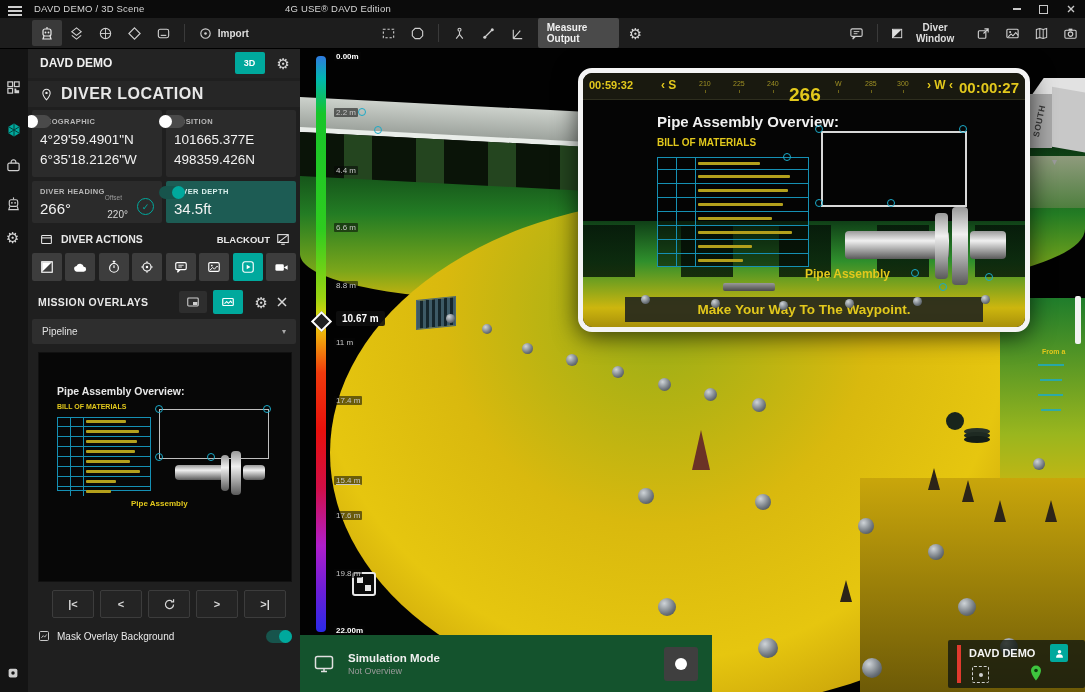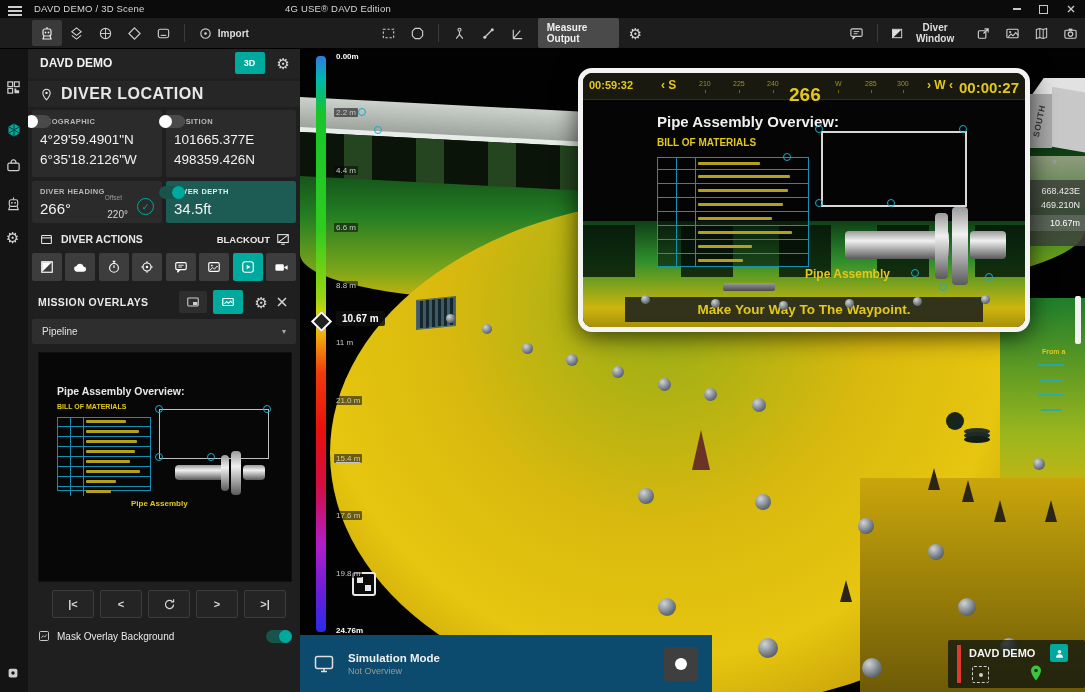--- a/index.html
+++ b/index.html
@@ -46,21 +46,21 @@
   .cnode{position:absolute;width:6px;height:6px;border:1px solid #1BAAC8;border-radius:50%;}
   
   .scene{left:300px;top:48px;width:785px;height:644px;background:#020202;overflow:hidden;z-index:10;}
   .sph{position:absolute;border-radius:50%;background:radial-gradient(circle at 35% 30%,#cfd4d8,#6e757c 60%,#3a4046);z-index:6;}
   .cone{position:absolute;width:0;height:0;border-left:6px solid transparent;border-right:6px solid transparent;border-bottom:22px solid #2c2418;z-index:6;}
   .dtick{position:absolute;left:34px;font-size:8px;color:#c6c6c6;background:rgba(8,8,8,.55);padding:0 2px;border-radius:1px;z-index:46;}
   .ctick{position:absolute;top:7px;font-size:7px;color:#9d8f24;}
   .ctick::after{content:"";position:absolute;left:50%;top:10px;width:1px;height:3px;background:#6e6418;}
   .dw-yellow{color:#e2c81c;}
   
-  .bbar{left:0;top:587px;width:412px;height:57px;background:#0c4a6e;z-index:52;}
+  .bbar{left:0;top:587px;width:412px;height:57px;background:#14532d;z-index:52;}
   .statusbox{left:648px;top:592px;width:137px;height:48px;background:rgba(16,22,16,.78);border-radius:2px;z-index:52;}
 </style>
 </head>
 <body>
 
 <div id="app">
 
   <div class="a titlebar">
     <div class="a burger" style="left:8px;top:4px;">
         <i></i>
@@ -526,47 +526,42 @@
     <span class="cnode" style="left:58px;top:60px;z-index:6;"></span>
     <span class="cnode" style="left:74px;top:78px;z-index:6;"></span>
 
     <div class="a" style="left:16px;top:8px;width:10px;height:576px;z-index:45;border-radius:4px;background:linear-gradient(180deg,#2f7be0 0%,#00b7b0 4%,#17c52a 10%,#2ecc1f 30%,#9bd411 42%,#e8d50c 46%,#f0a50c 49%,#f03a0c 55%,#e8100c 65%,#d10e46 75%,#b01ecb 85%,#6a1ed8 93%,#2a2ae8 100%);"></div>
     <span class="dtick" style="top:4px;color:#fff;font-weight:bold;">0.00m</span>
     <span class="dtick" style="top:60px;">2.2 m</span>
     <span class="dtick" style="top:118px;">4.4 m</span>
     <span class="dtick" style="top:175px;">6.6 m</span>
     <span class="dtick" style="top:233px;">8.8 m</span>
     <span class="dtick" style="top:290px;">11 m</span>
-    <span class="dtick" style="top:348px;">21.0 m</span>
-    <span class="dtick" style="top:406px;text-decoration:underline;">15.4 m</span>
+    <span class="dtick" style="top:348px;">17.4 m</span>
+    <span class="dtick" style="top:428px;text-decoration:underline;">15.4 m</span>
     <span class="dtick" style="top:463px;">17.6 m</span>
     <span class="dtick" style="top:521px;">19.8 m</span>
-    <span class="dtick" style="top:578px;color:#fff;font-weight:bold;">24.76m</span>
+    <span class="dtick" style="top:578px;color:#fff;font-weight:bold;">22.00m</span>
     <div class="a" style="left:14px;top:266px;width:11px;height:11px;background:#222;border:2px solid #fff;transform:rotate(45deg);z-index:46;"></div>
     <div class="a" style="left:36px;top:263px;background:rgba(15,15,15,.88);border-radius:2px;padding:2px 6px;font-size:10px;font-weight:bold;color:#fff;z-index:46;">10.67 m</div>
 
     <div class="a" style="left:52px;top:524px;width:20px;height:20px;border:2px solid #e8e8e8;border-radius:3px;z-index:7;background:#0a0a0a;">
       <div style="position:absolute;left:3px;top:3px;width:6px;height:6px;background:#e8e8e8;"></div>
       <div style="position:absolute;right:3px;bottom:3px;width:6px;height:6px;background:#e8e8e8;"></div>
     </div>
 
     <div class="a" style="left:726px;top:28px;z-index:8;">
       <div style="position:absolute;left:10px;top:2px;width:54px;height:22px;background:#e2e2e2;transform:skewX(-35deg);"></div>
       <div style="position:absolute;left:0;top:18px;width:26px;height:54px;background:#a8a8a8;display:flex;align-items:center;justify-content:center;">
         <span style="transform:rotate(-78deg);font-size:8.5px;font-weight:bold;color:#3a3a3a;letter-spacing:.5px;">SOUTH</span>
       </div>
       <div style="position:absolute;left:26px;top:14px;width:38px;height:60px;background:#c8c8c8;transform:skewY(10deg);"></div>
     </div>
     <div class="a" style="left:752px;top:108px;color:#9a9a9a;font-size:10px;z-index:8;">▾</div>
 
-    <div class="a" style="left:722px;top:132px;width:63px;height:62px;background:rgba(62,66,60,.85);z-index:9;padding-top:4px;">
-      <div style="text-align:right;padding-right:5px;font-size:9px;color:#ececec;line-height:14px;">668.423E</div>
-      <div style="text-align:right;padding-right:5px;font-size:9px;color:#ececec;line-height:14px;">469.210N</div>
-      <div style="text-align:right;padding-right:5px;font-size:9px;color:#fff;line-height:16px;background:rgba(120,124,118,.5);margin-top:3px;">10.67m</div>
-    </div>
 
     <div class="a" style="left:775px;top:248px;width:6px;height:48px;background:#f2f2f2;border-radius:2px;z-index:9;"></div>
     <div class="a dw-yellow" style="left:742px;top:300px;font-size:7px;font-weight:bold;z-index:9;">From a</div>
     <div class="a" style="left:738px;top:316px;width:26px;height:2px;background:rgba(27,170,200,.8);z-index:9;"></div>
     <div class="a" style="left:740px;top:331px;width:22px;height:2px;background:rgba(27,170,200,.8);z-index:9;"></div>
     <div class="a" style="left:738px;top:346px;width:25px;height:2px;background:rgba(27,170,200,.8);z-index:9;"></div>
     <div class="a" style="left:741px;top:361px;width:20px;height:2px;background:rgba(27,170,200,.8);z-index:9;"></div>
 
     <div class="a" style="left:278px;top:20px;width:442px;height:254px;background:#050505;border:5px solid #f4f4f4;border-radius:14px;z-index:40;box-shadow:0 4px 24px rgba(0,0,0,.7);overflow:hidden;">
 

